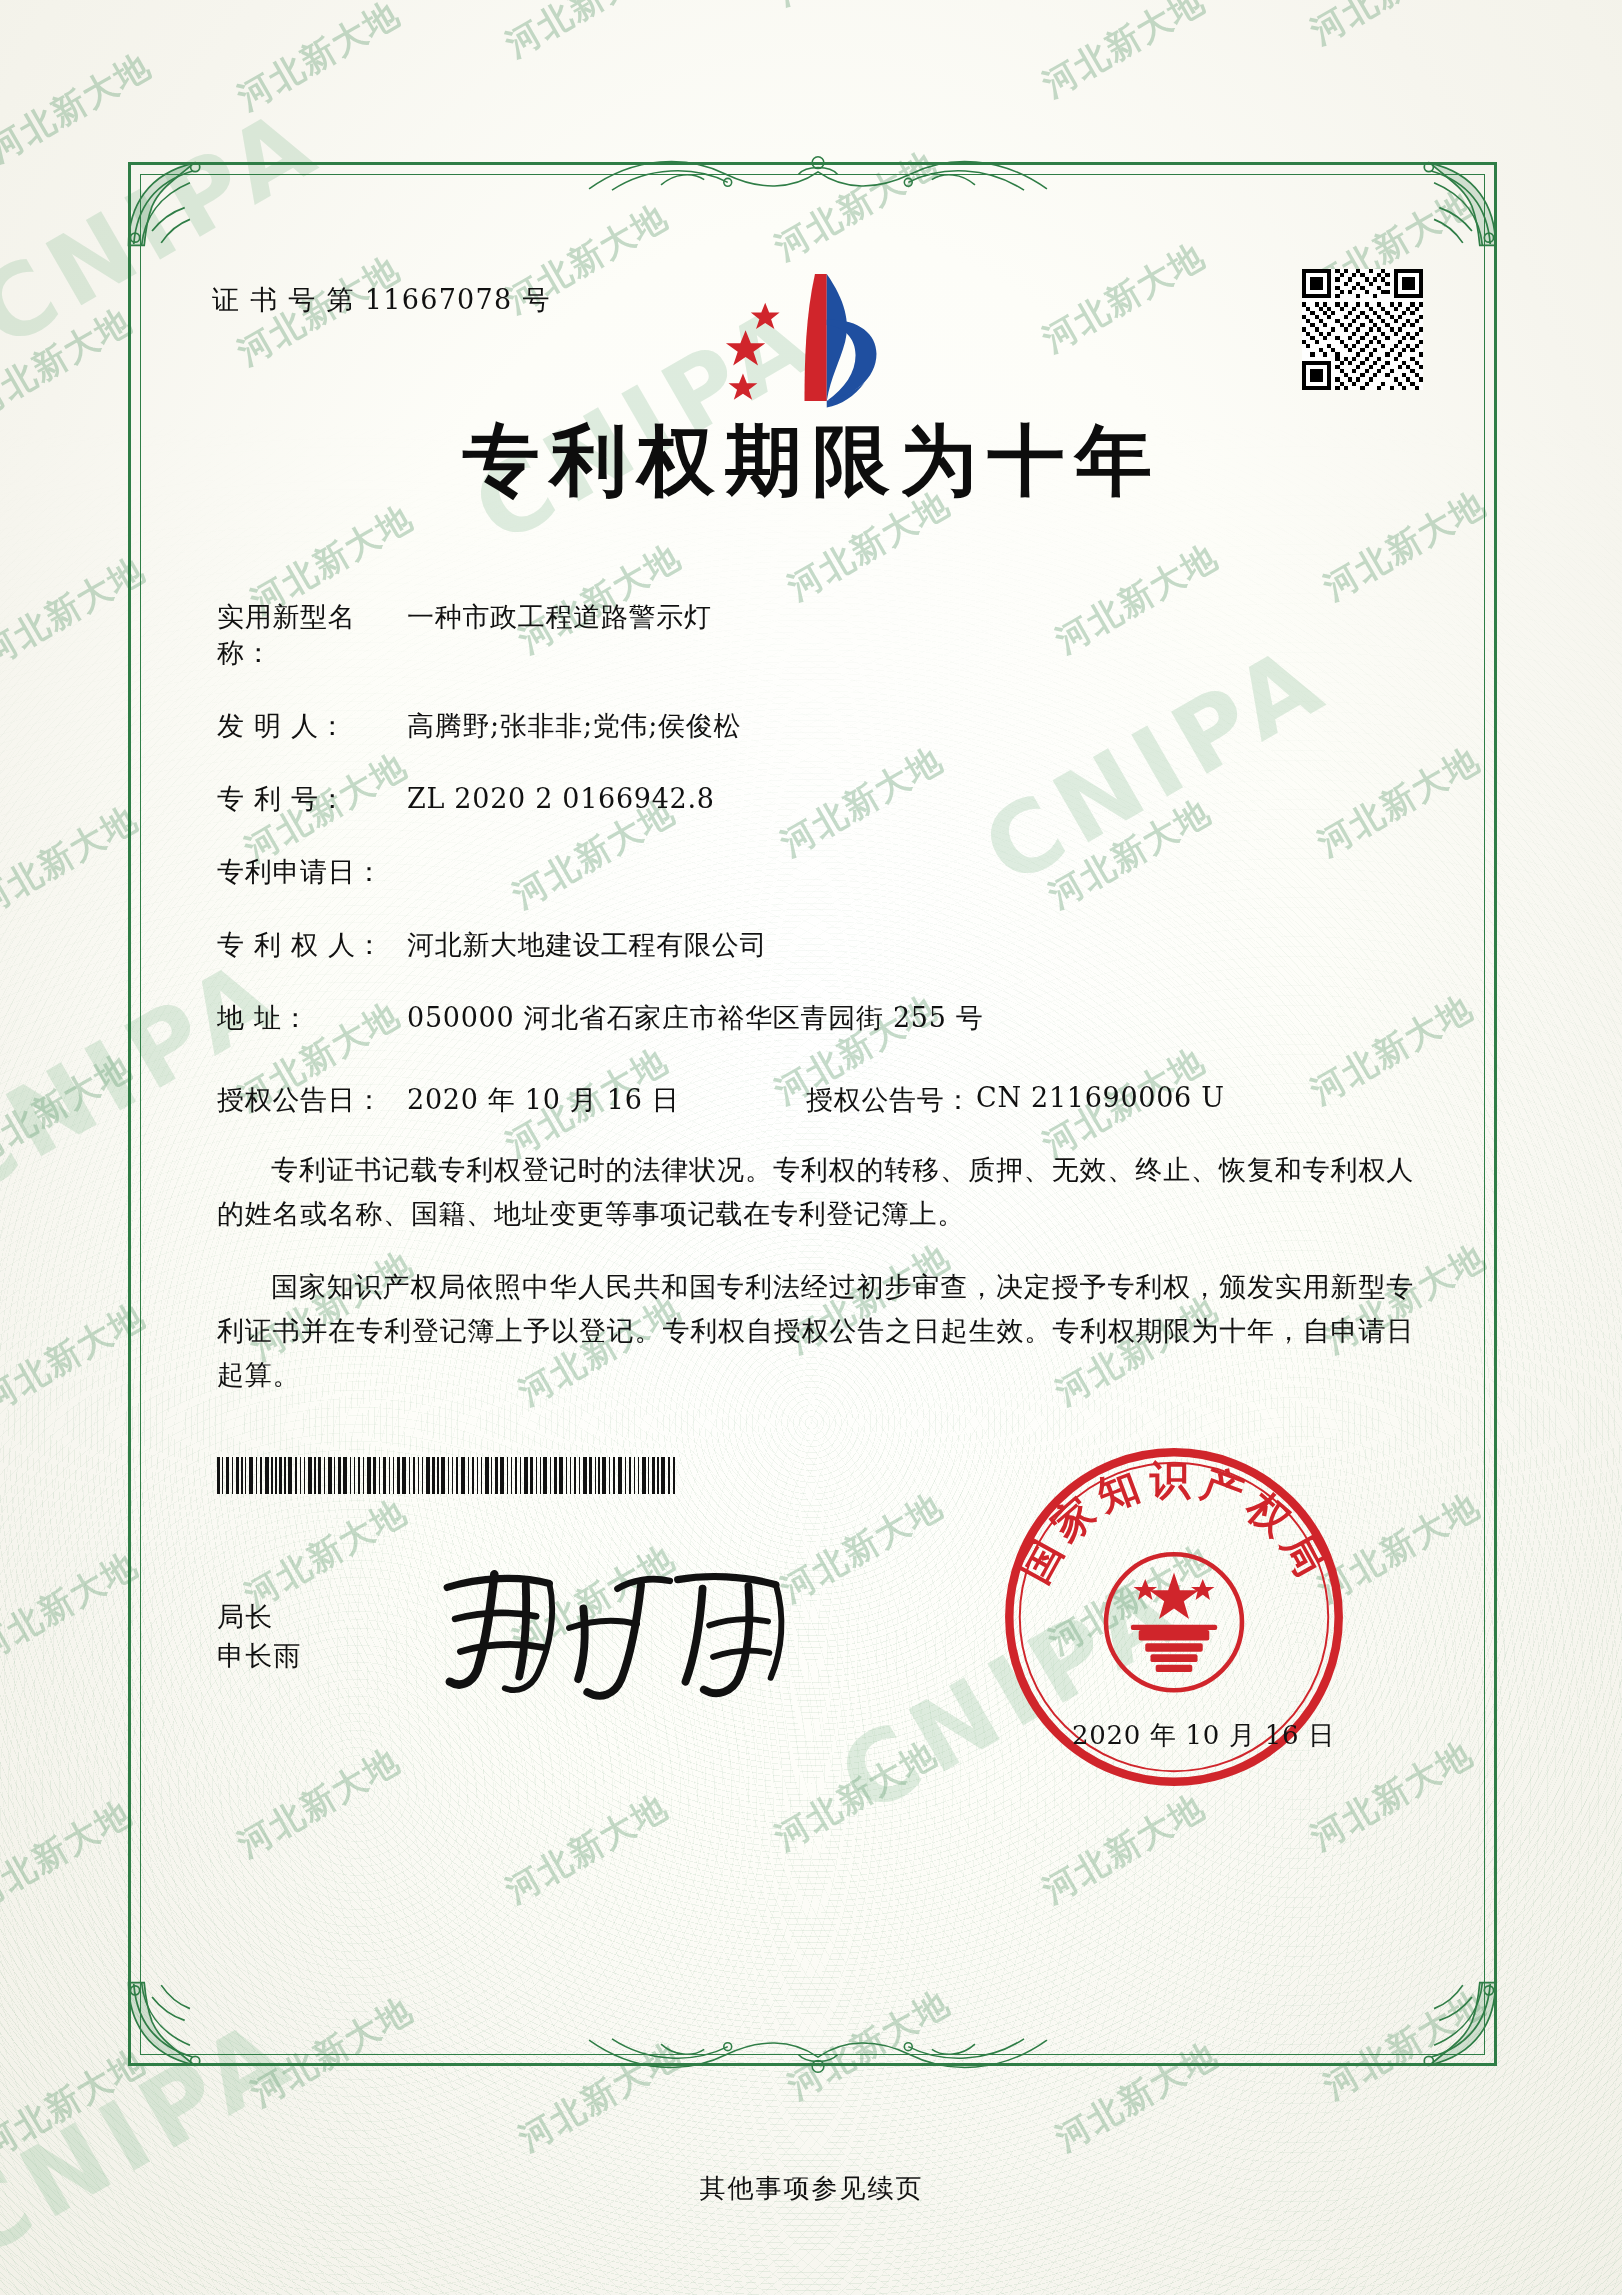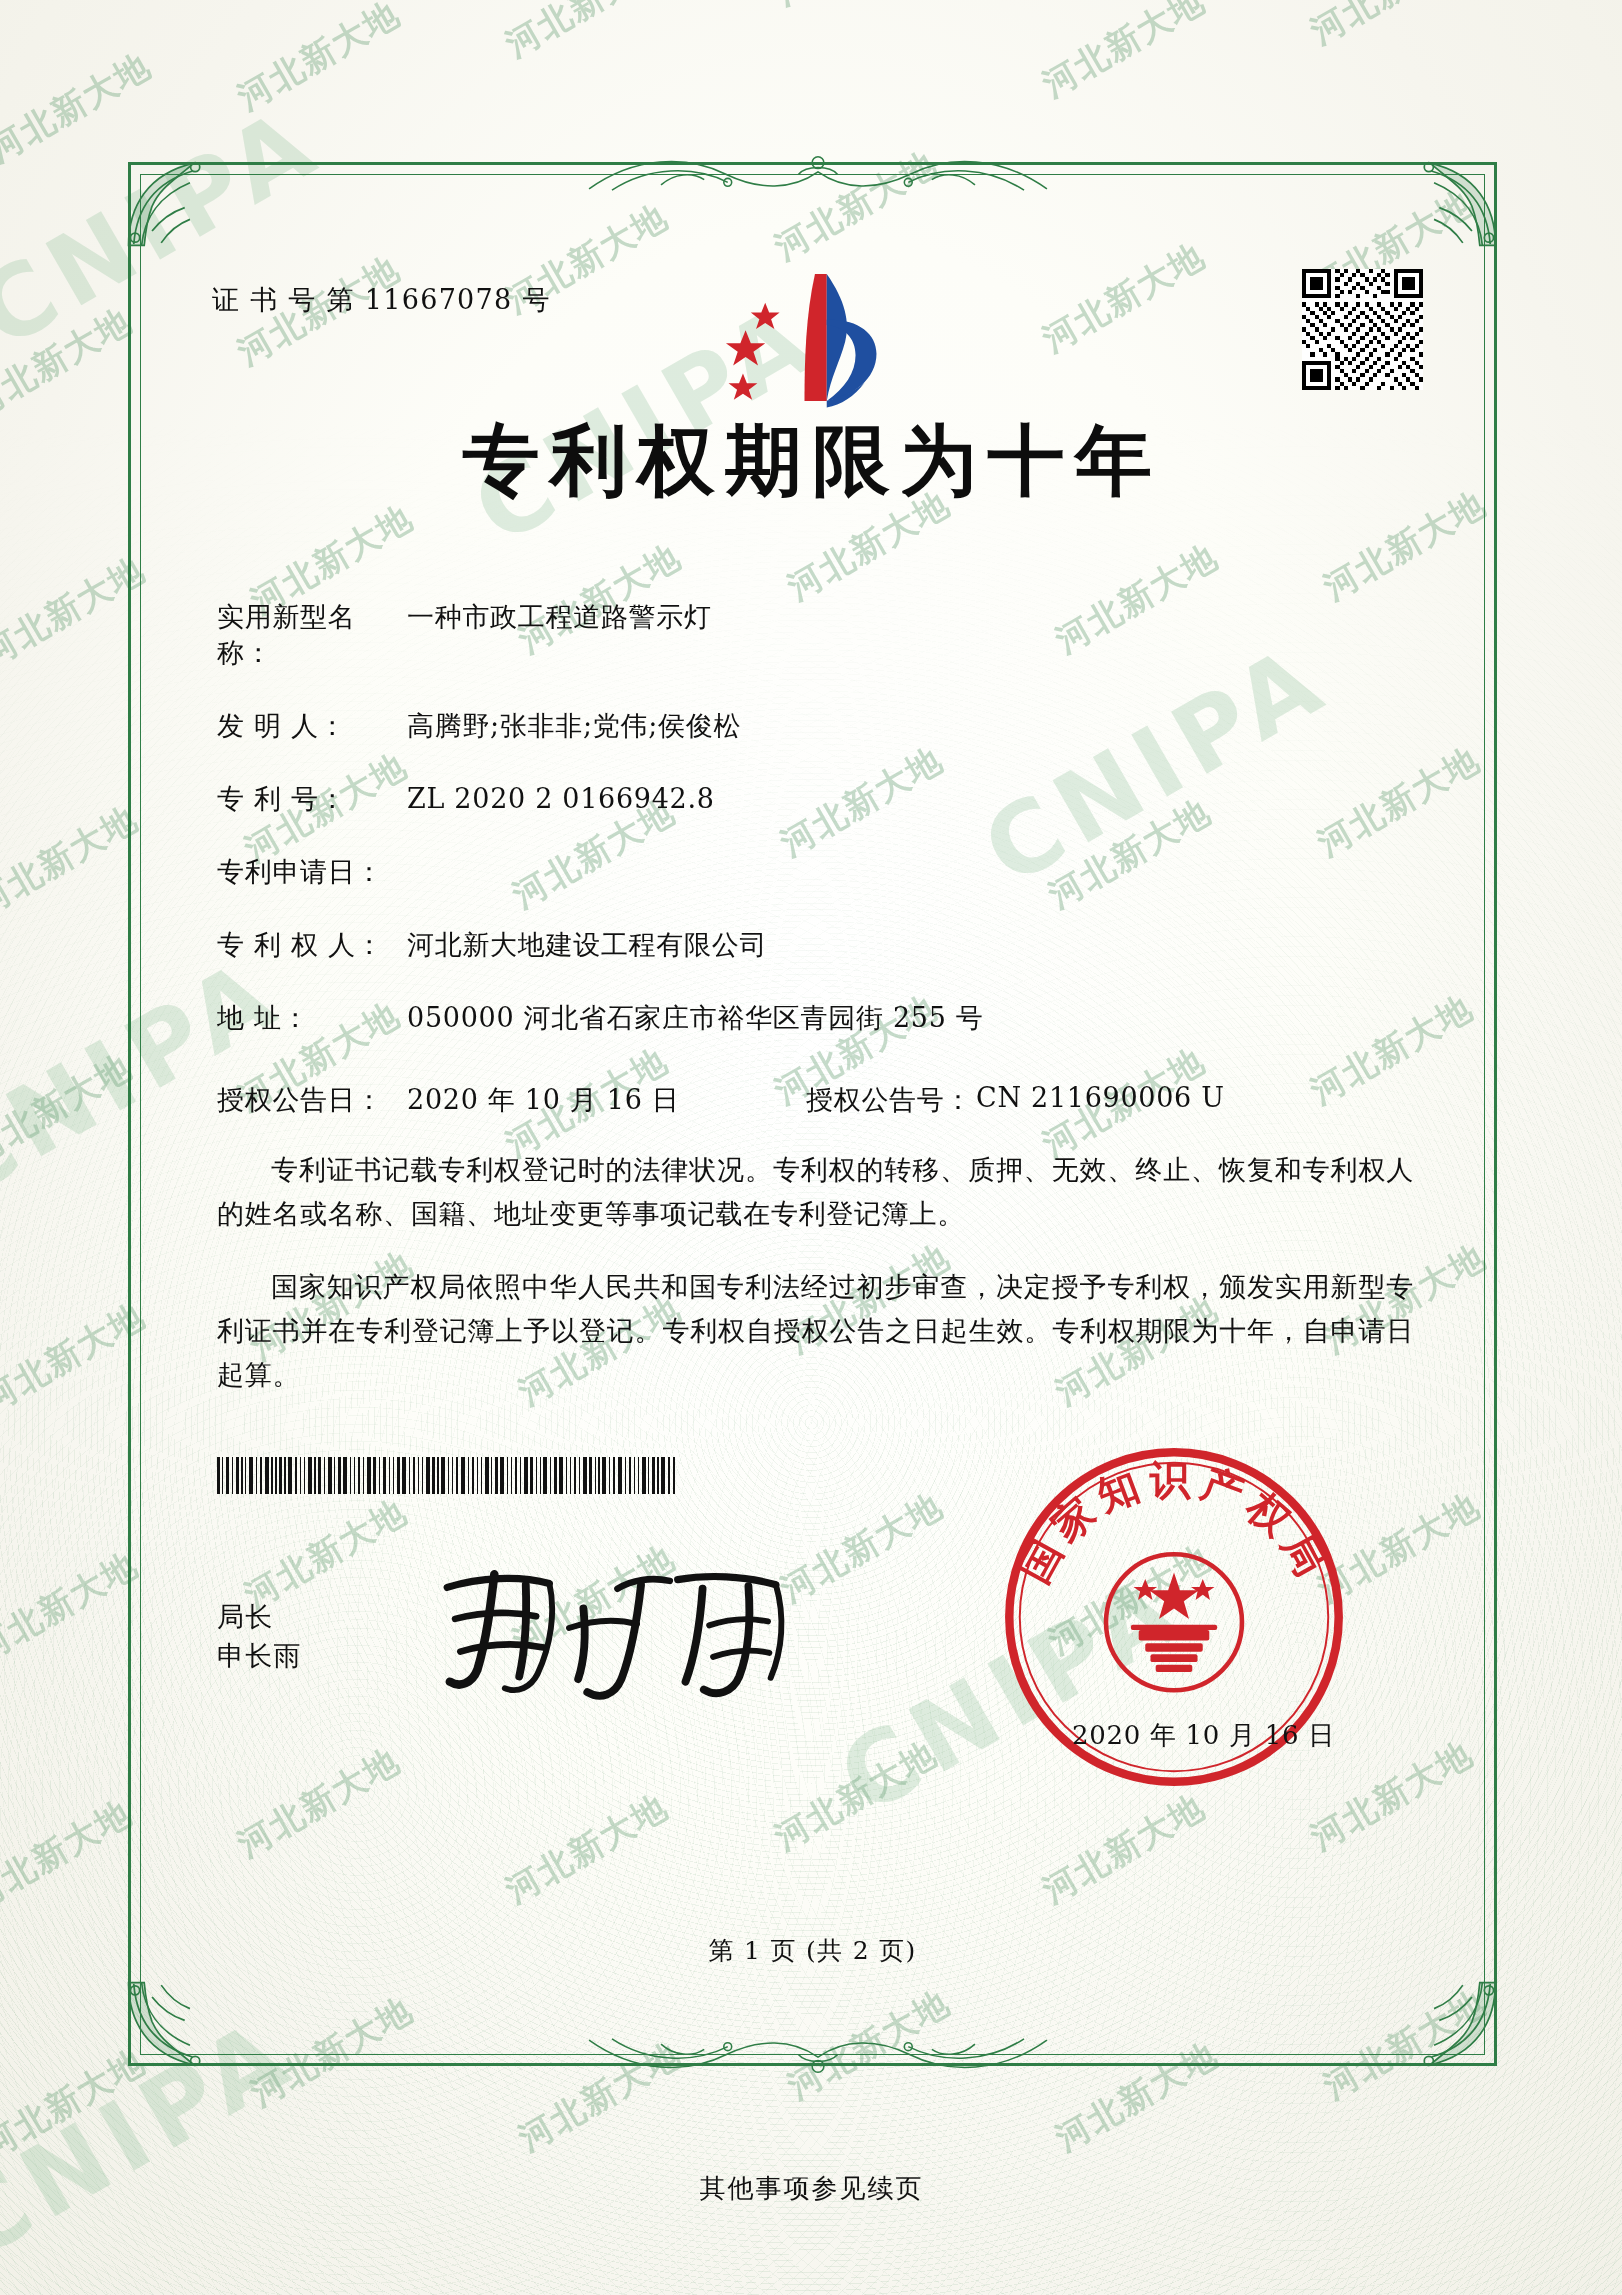--- a/index.html
+++ b/index.html
@@ -886,19 +886,18 @@
 
           <path id="sealArc" d="M 72 300 A 208 208 0 0 1 488 300" fill="none"></path>
           <text font-family="'DejaVu Serif','Liberation Serif',serif" font-size="62" font-weight="700" fill="#d0252b" letter-spacing="12">
             <textPath href="#sealArc" startOffset="50%" text-anchor="middle">国家知识产权局</textPath>
           </text>
         </g>
       </svg>
     </div>
     <div class="seal-date">2020 年 10 月 16 日</div>
 
-    <div class="page-no">第 1 页 (共 2 页)</div>
   </div>
 
   <div class="footer-note">其他事项参见续页</div>
 
 </div>
 
 
 </body></html>

